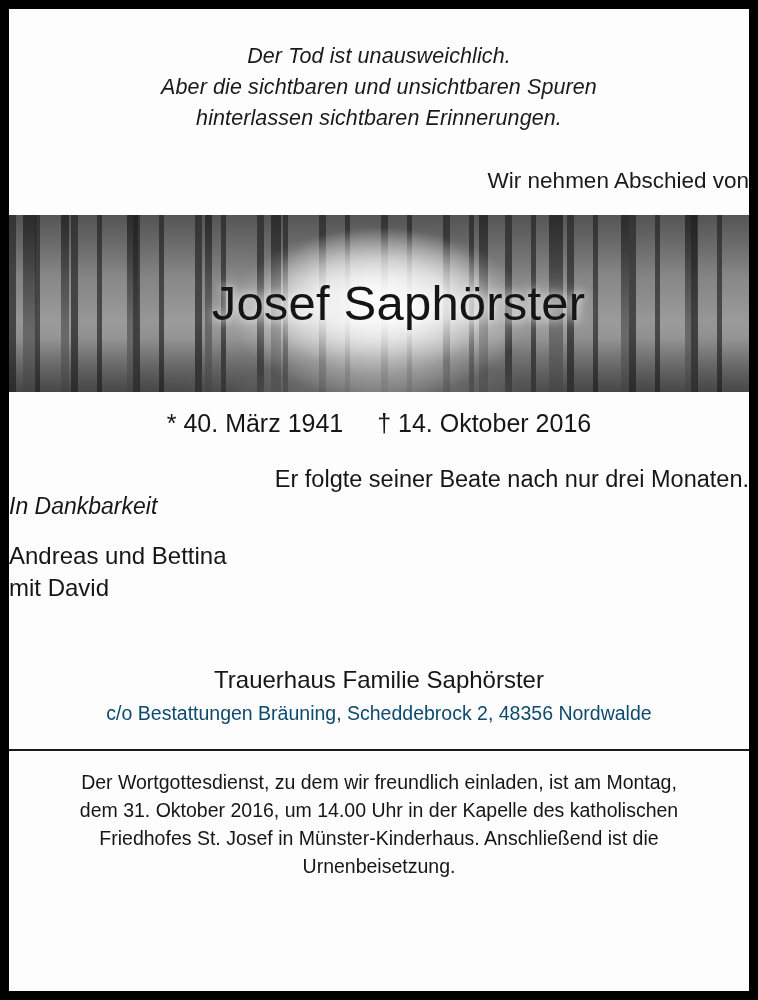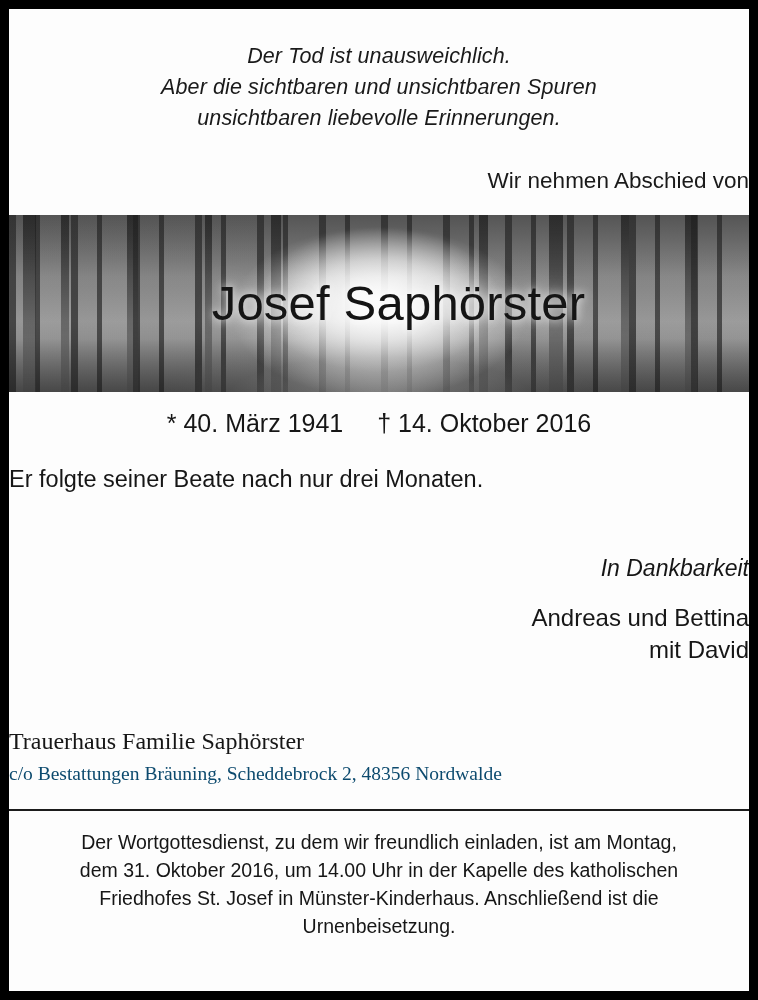--- a/index.html
+++ b/index.html
@@ -117,46 +117,45 @@
     color: #161616;
   }
   .dates .sep {
     display: inline-block;
     width: 20px;
   }
 
   
   .note {
     margin-top: 28px;
+    text-align: right;
+    font-size: 23.5px;
+    color: #161616;
+  }
+
+  
+  .gratitude {
     text-align: left;
-    font-size: 23.5px;
-    color: #161616;
-  }
-
-  
-  .gratitude {
-    margin-top: 62px;
-    text-align: right;
   }
   .gratitude .heading {
     font-style: italic;
     font-size: 23px;
     color: #161616;
   }
   .gratitude .family {
     margin-top: 20px;
     font-size: 24px;
     line-height: 32px;
     color: #161616;
   }
 
   
   .mourning {
     margin-top: 62px;
-    font-family: Liberation Serif, serif;
+    text-align: center;
   }
   .mourning .title {
     font-size: 24px;
     color: #161616;
   }
   .mourning .address {
     margin-top: 8px;
     font-size: 19.5px;
     color: #0c4a6e;
   }
@@ -181,21 +180,21 @@
 </style>
 </head>
 <body>
 
 <div class="obituary">
   <div class="inner">
 
     <div class="verse">
       <div>Der Tod ist unausweichlich.</div>
       <div>Aber die sichtbaren und unsichtbaren Spuren</div>
-      <div>unsichtbaren liebevolle Erinnerungen.</div>
+      <div>hinterlassen sichtbaren Erinnerungen.</div>
     </div>
 
     <div class="farewell">Wir nehmen Abschied von</div>
 
     <div class="photo-band">
       <div class="bg"></div>
       <div class="trunk" style="left:14px; width:13px;"></div>
       <div class="trunk" style="left:52px; width:8px;"></div>
       <div class="trunk" style="left:118px; width:11px;"></div>
       <div class="trunk" style="left:196px; width:7px;"></div>

